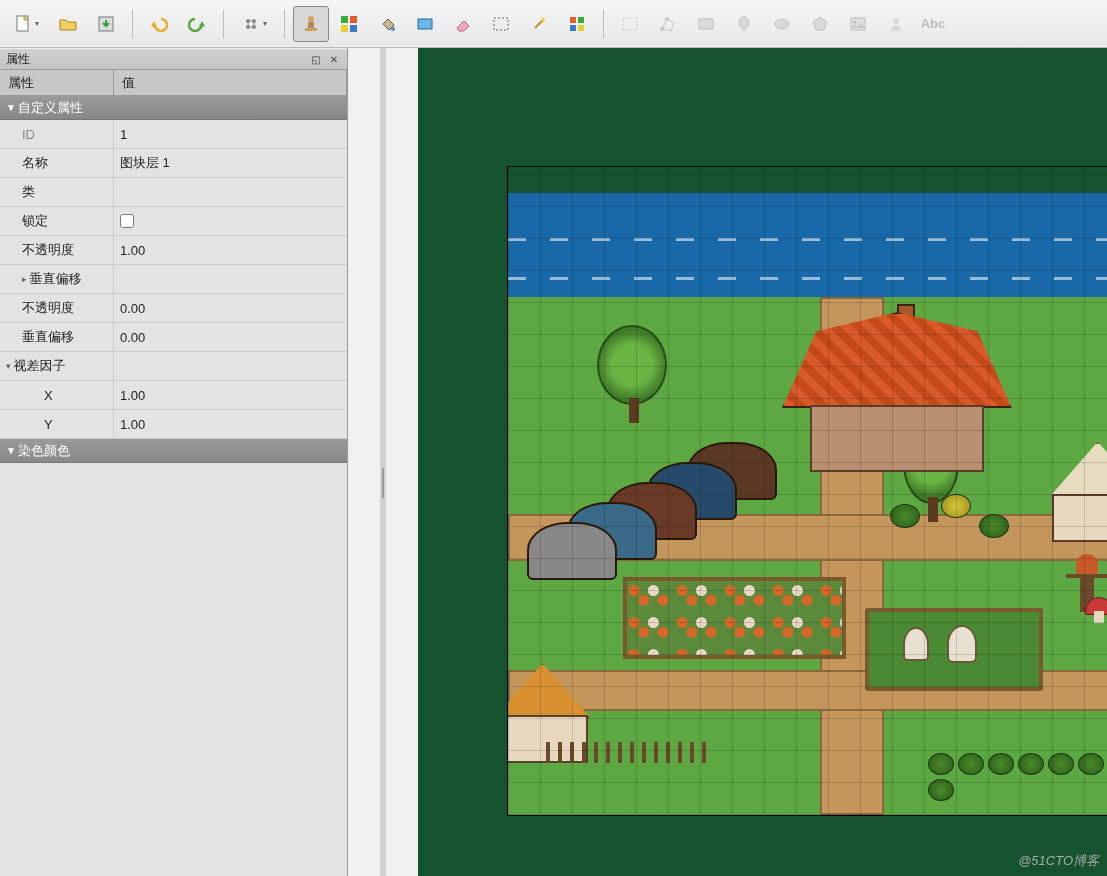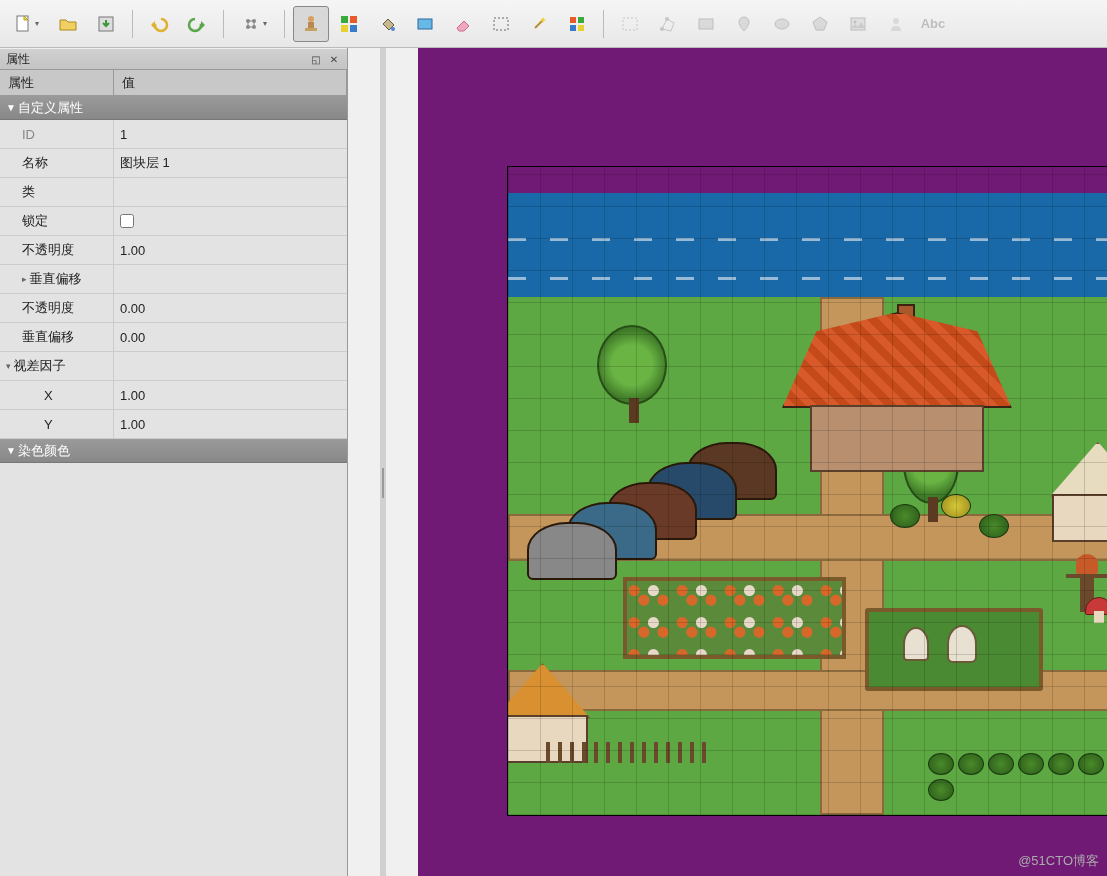--- a/index.html
+++ b/index.html
@@ -137,23 +137,24 @@
 .prop-row .val input[type=checkbox] { width: 14px; height: 14px; }
 .prop-row.dim .name { color: #888; }
 .splitter {
   width: 6px;
   background: #d0d0d0;
   cursor: col-resize;
 }
 .splitter .grip { width: 2px; height: 30px; background: #999; margin: 420px auto; }
 .canvas-area {
   flex: 1;
-  background: #701a75;
+  background: #14532d;
   position: relative;
   overflow: hidden;
+  font-style: italic;
 }
 .map {
   position: absolute;
   left: 89px;
   top: 118px;
   width: 639px;
   height: 650px;
   border: 1px solid #000;
   overflow: hidden;
 }

